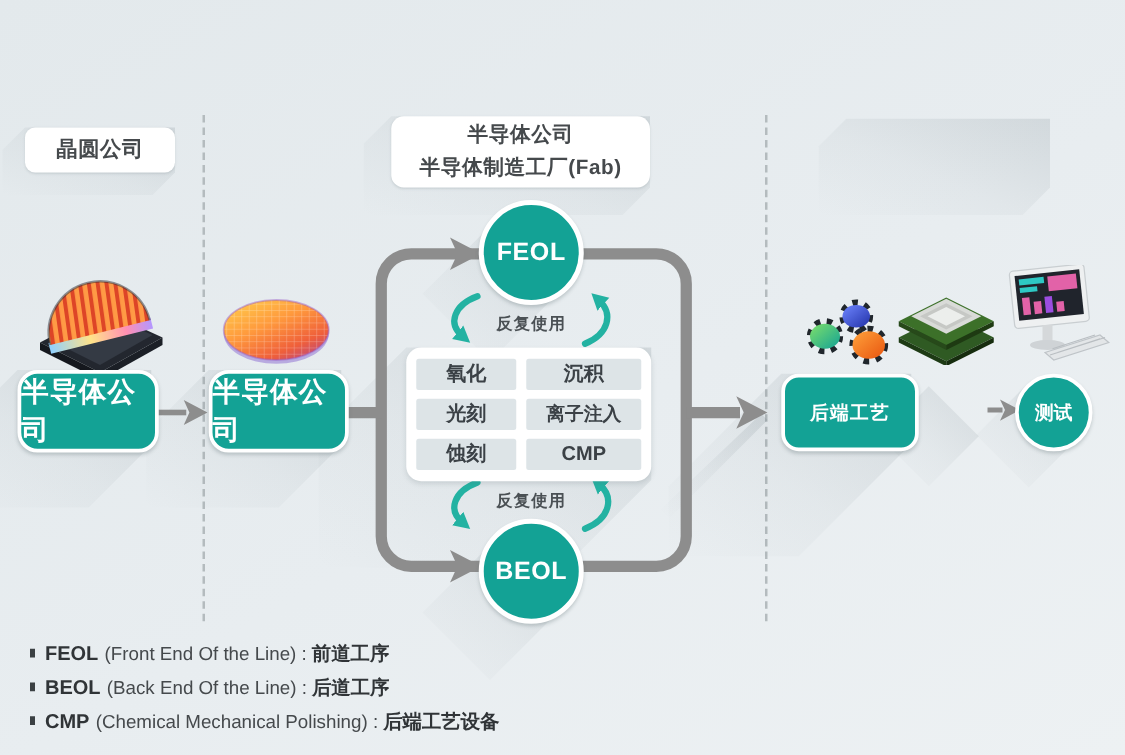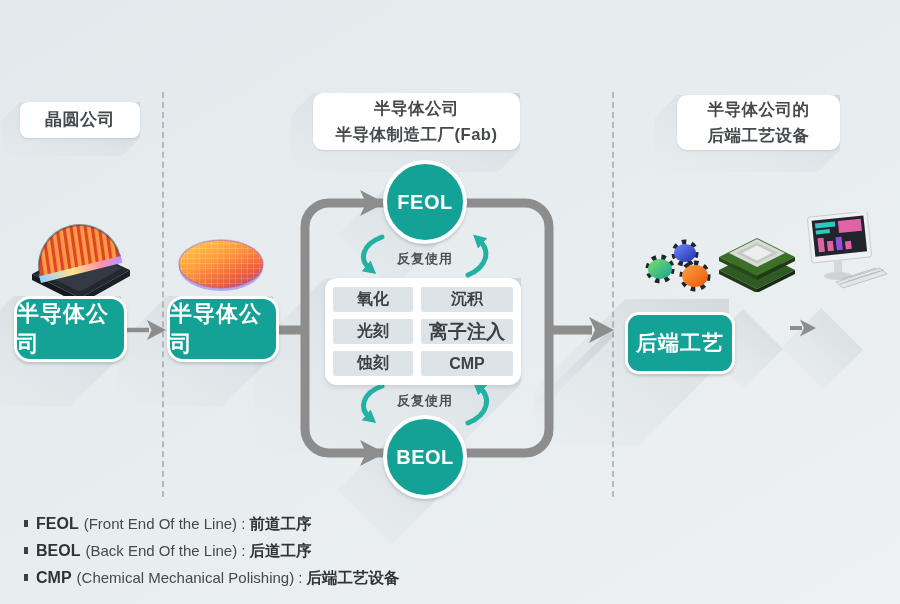--- a/index.html
+++ b/index.html
@@ -100,24 +100,20 @@
 
   <div class="abs hbox z2" style="left:20px;top:102px;width:120px;height:36px;border-radius:8px;">
     <span class="ln" style="font-size:17px;">晶圆公司</span>
   </div>
 
   <div class="abs hbox z2" style="left:313px;top:93px;width:207px;height:57px;">
     <span class="ln">半导体公司</span>
     <span class="ln">半导体制造工厂(Fab)</span>
   </div>
 
-  <div class="abs hbox z2" style="left:677px;top:95px;width:163px;height:55px;">
-    <span class="ln">半导体公司的</span>
-    <span class="ln">后端工艺设备</span>
-  </div>
 
   <div class="abs z2" style="left:24px;top:206px;">
     <svg width="112" height="96" viewBox="0 0 112 96">
       <defs>
         <pattern id="wstripes" width="7" height="12" patternUnits="userSpaceOnUse" patternTransform="rotate(6)">
           <rect width="7" height="12" fill="#dd4527"></rect>
           <rect x="3.2" width="3.8" height="12" fill="#ff9a45"></rect>
         </pattern>
         <linearGradient id="rb" x1="0" y1="0" x2="1" y2="0">
           <stop offset="0" stop-color="#8fd0ff"></stop>
@@ -177,21 +173,21 @@
     <span>反复使用</span>
   </div>
   <div class="abs repeat z2" style="left:385px;top:392px;width:80px;">
     <span>反复使用</span>
   </div>
 
   <div class="abs procbox z2" style="left:325px;top:278px;">
     <div class="cell">氧化</div>
     <div class="cell">沉积</div>
     <div class="cell">光刻</div>
-    <div class="cell" style="font-size:19px;">离子注入</div>
+    <div class="cell" style="font-size:15px;">离子注入</div>
     <div class="cell">蚀刻</div>
     <div class="cell">CMP</div>
   </div>
 
   <div class="abs z2" style="left:638px;top:236px;">
     <svg width="85" height="62" viewBox="0 0 85 62">
       <defs>
         <linearGradient id="gb" x1="0" y1="0" x2="1" y2="1">
             <stop offset="0" stop-color="#6f86ff"></stop>
             <stop offset="1" stop-color="#2131a8"></stop>
@@ -241,25 +237,28 @@
         <rect x="36" y="25" width="6" height="13" fill="#9b4de0"></rect>
         <rect x="45" y="30" width="6" height="8" fill="#e262a8"></rect>
       </g>
       <rect x="34" y="48" width="8" height="14" fill="#d5d8da"></rect>
       <ellipse cx="38" cy="64" rx="14" ry="4" fill="#cfd3d6"></ellipse>
       <polygon points="36,70 80,56 87,62 43,76" fill="#e3e6e8" stroke="#bfc4c8" stroke-width="1"></polygon>
       <path d="M42,67 L76,56 M46,70 L80,59 M40,72 L84,58" stroke="#b9bec2" stroke-width="1" fill="none"></path>
     </svg>
   </div>
 
-  <div class="abs pill z2" style="left:625px;top:299px;width:104px;height:56px;font-size:21px;border-radius:14px;margin-top:13px;">
+  <div class="abs pill z2" style="left:625px;top:299px;width:104px;height:56px;font-size:15px;border-radius:14px;">
     <span>后端工艺</span>
   </div>
 
 
+  <div class="abs circ small z2" style="left:812px;top:299px;width:56px;height:56px;font-size:15px;">
+    <span>测试</span>
+  </div>
 
   <div class="abs" id="legend">
     <div class="lrow">
       <span class="bullet"></span><span class="lterm">FEOL</span><span class="ldesc">(Front End Of the Line) :</span><span class="lzh">前道工序</span>
     </div>
     <div class="lrow">
       <span class="bullet"></span><span class="lterm">BEOL</span><span class="ldesc">(Back End Of the Line) :</span><span class="lzh">后道工序</span>
     </div>
     <div class="lrow">
       <span class="bullet"></span><span class="lterm">CMP</span><span class="ldesc">(Chemical Mechanical Polishing) :</span><span class="lzh">后端工艺设备</span>

